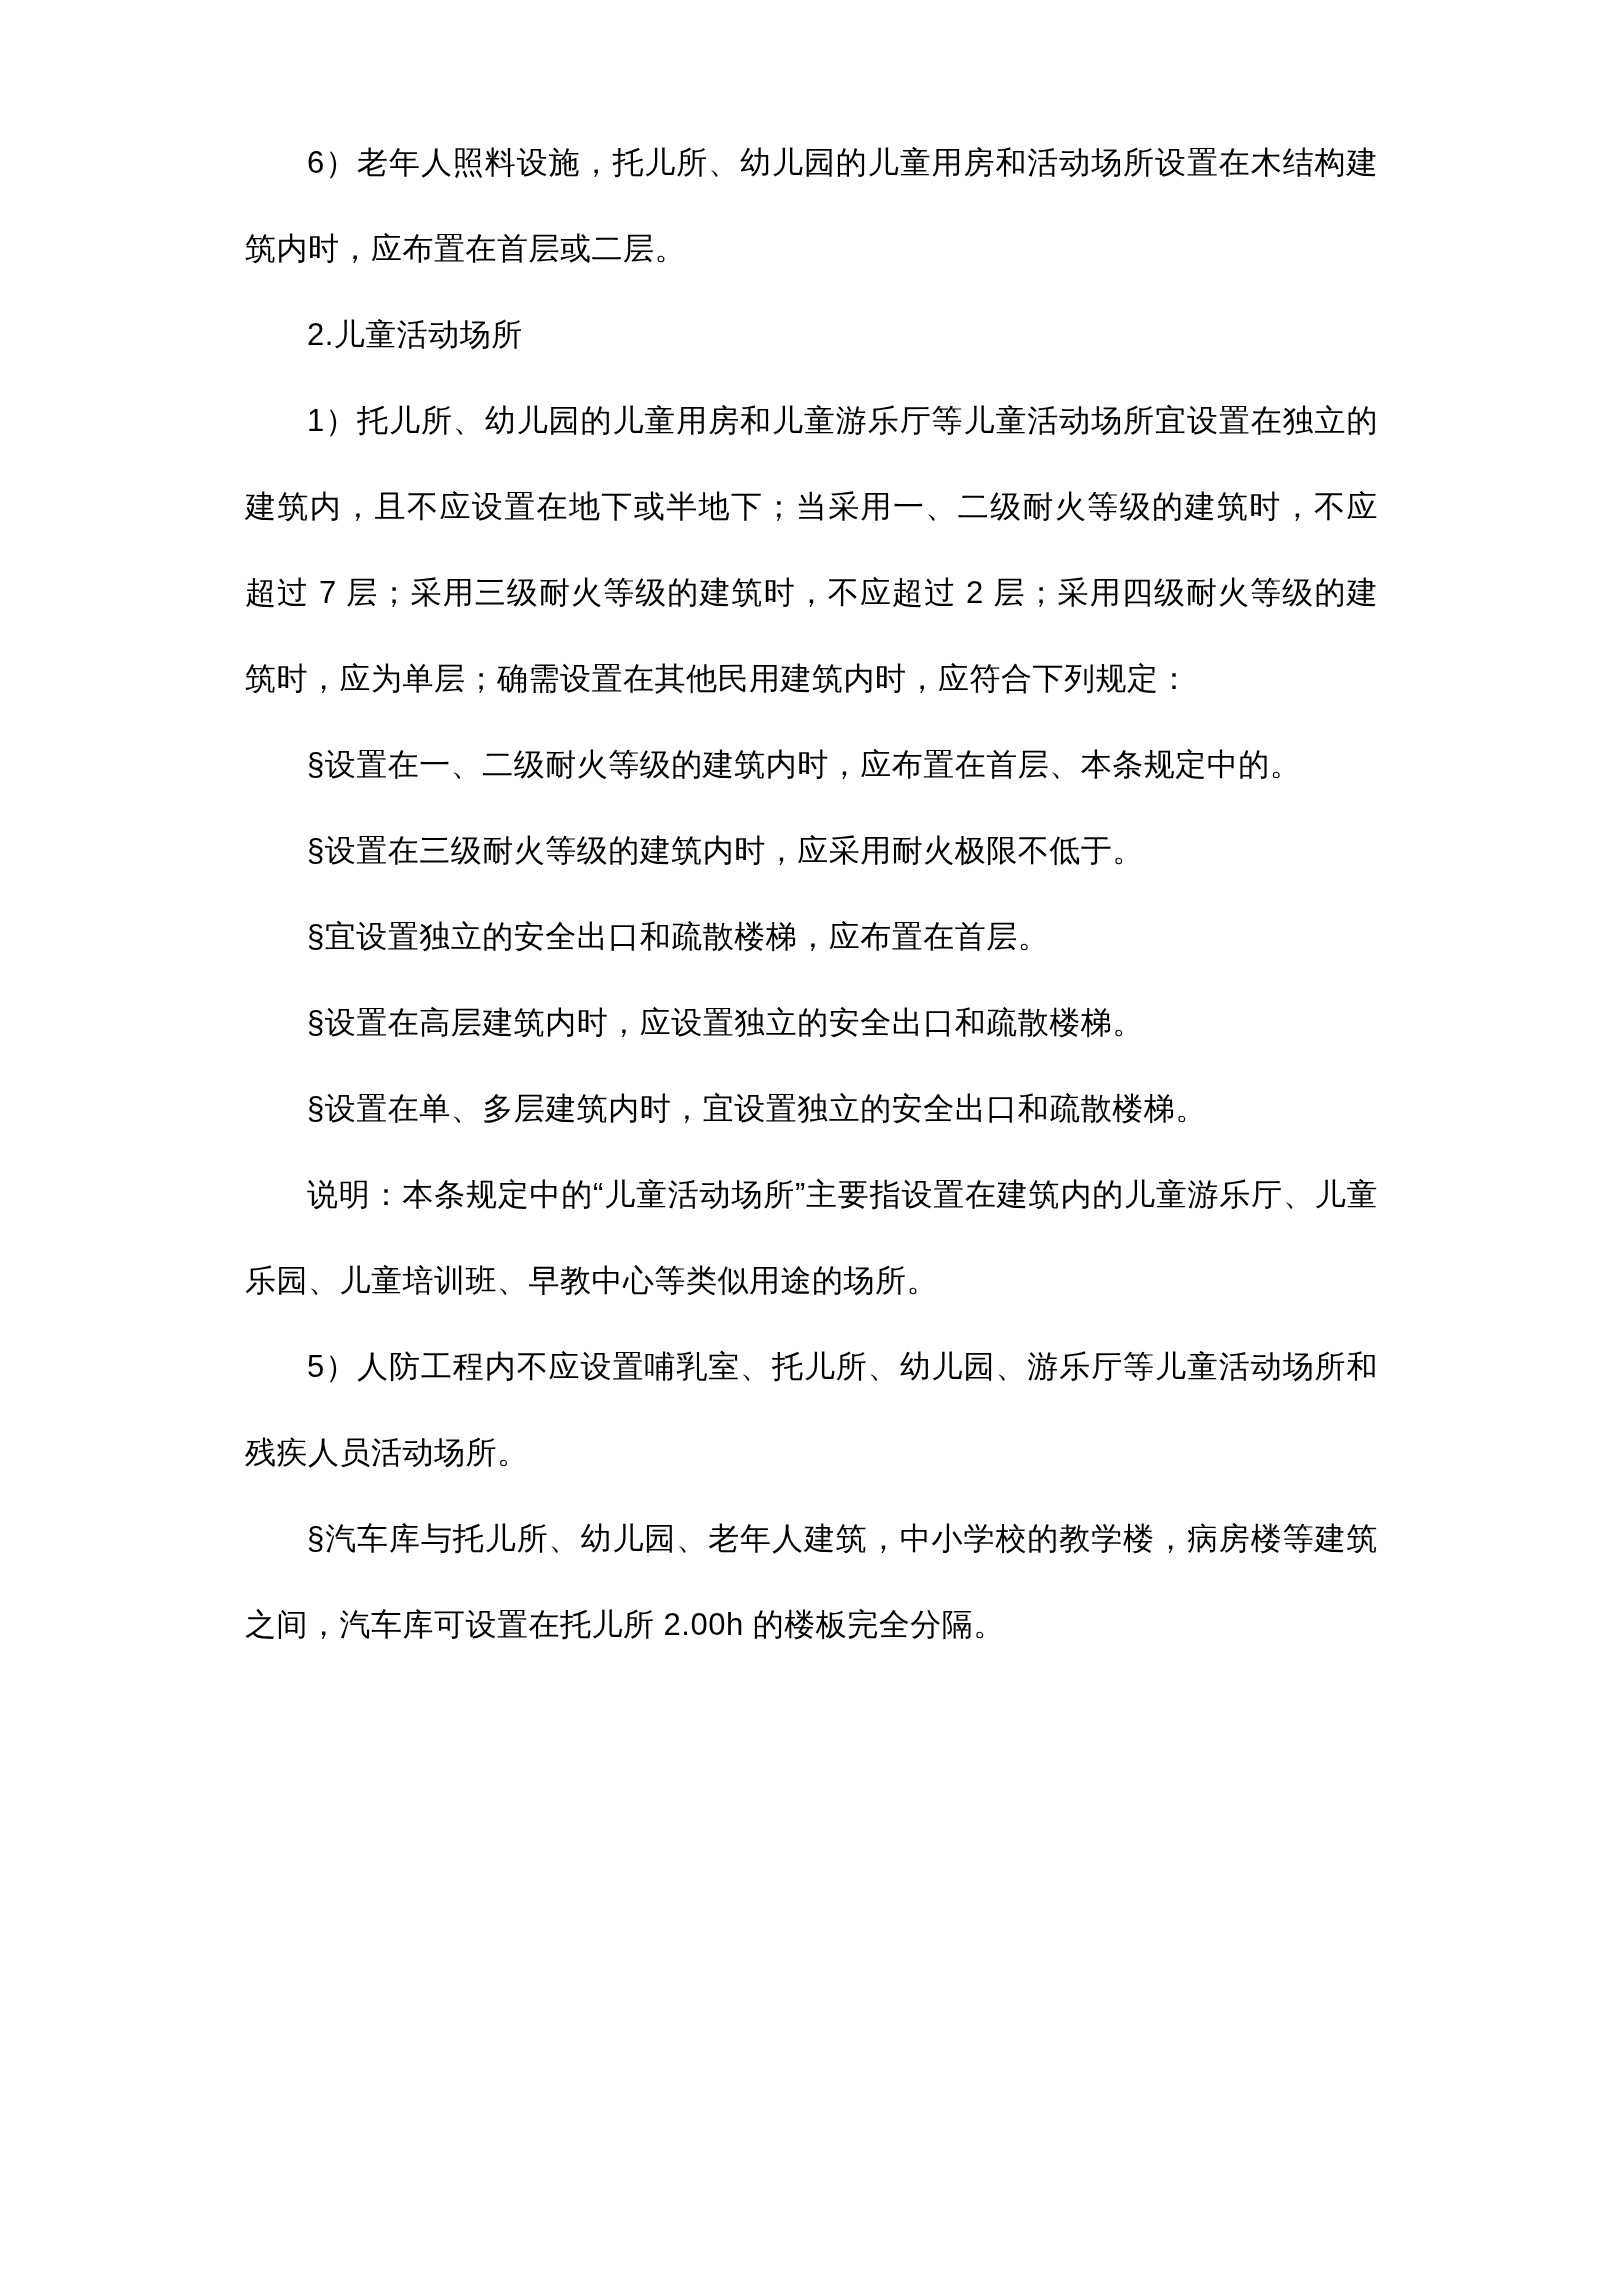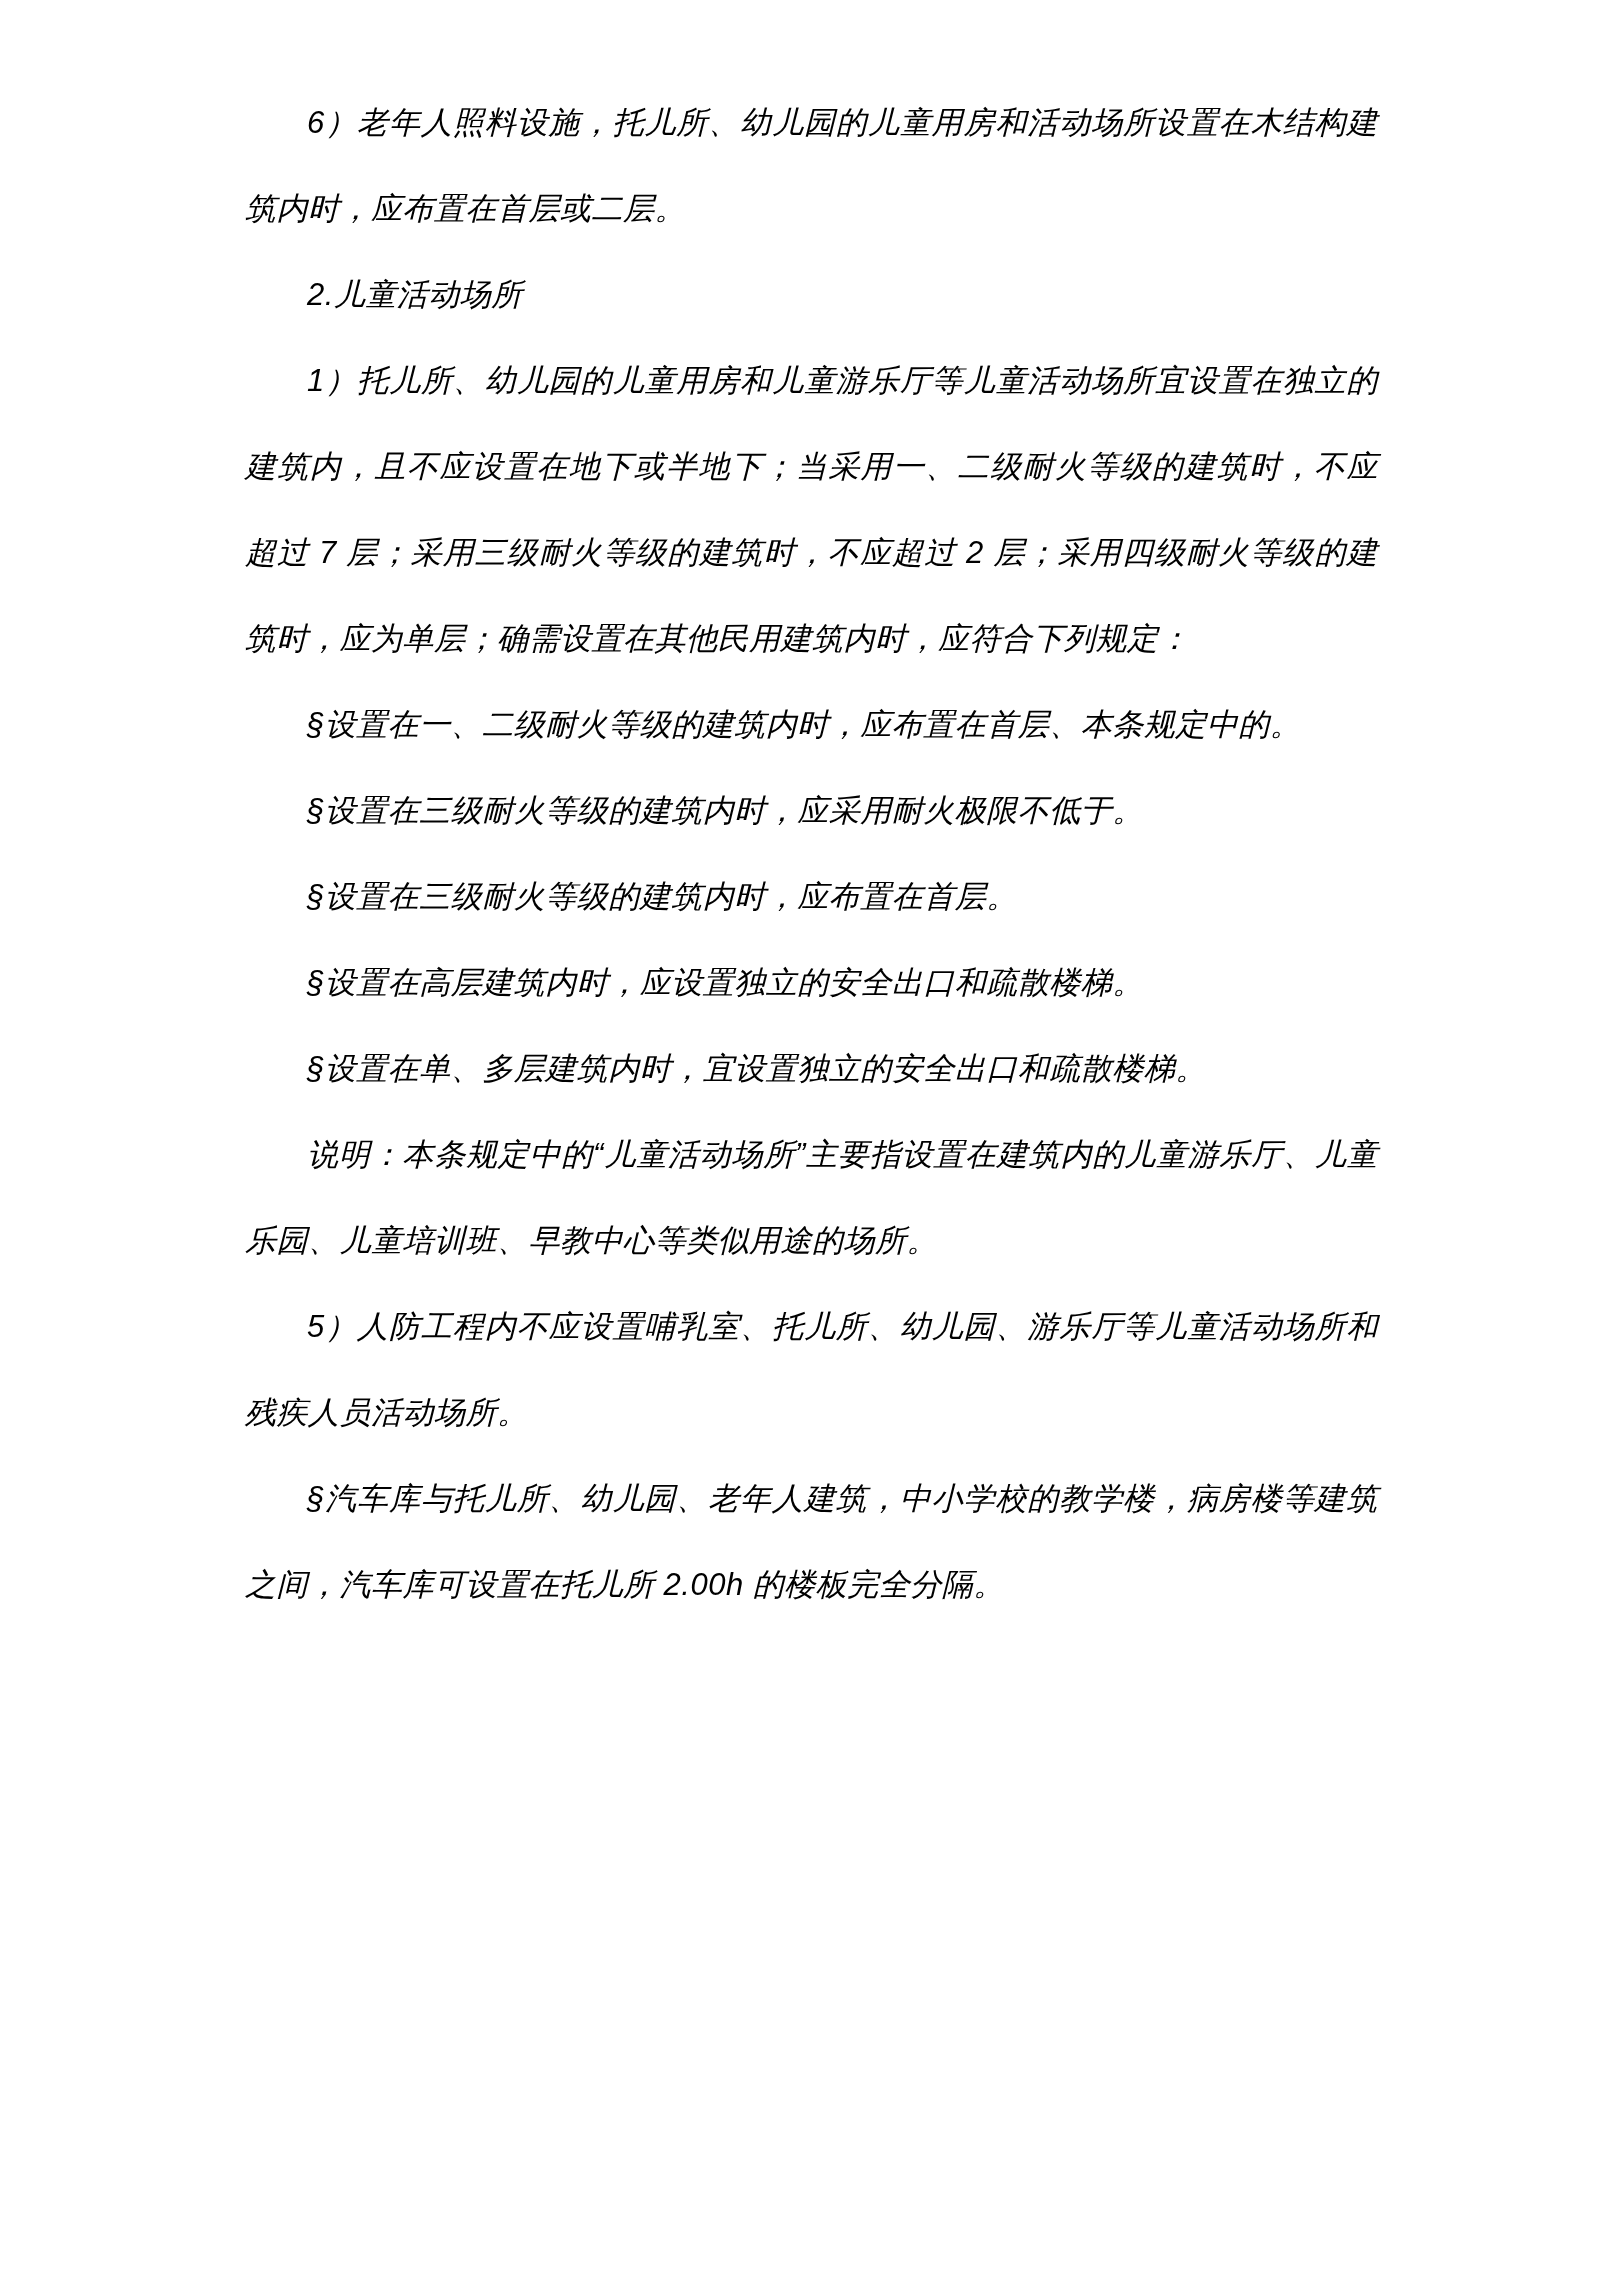--- a/index.html
+++ b/index.html
@@ -16,23 +16,22 @@
     overflow: hidden;
   }
 
   .page {
     width: 1621px;
     height: 2293px;
     background: #ffffff;
   }
 
   .content {
-    padding: 80px 243px 0 245px;
+    padding: 120px 243px 0 245px;
     color: #000000;
-    font-style: italic;
   }
 
   .para {
     font-size: 31px;
     line-height: 86px;
     text-indent: 2em;
     text-align: justify;
     letter-spacing: 0.5px;
     color: #000000;
     word-break: break-all;
@@ -41,21 +40,21 @@
 </head>
 <body>
 
 <div class="page" style="background: rgb(255, 255, 255);">
   <div class="content" id="doc-content" style="color: rgb(0, 0, 0);">
       <p class="para">6）老年人照料设施，托儿所、幼儿园的儿童用房和活动场所设置在木结构建筑内时，应布置在首层或二层。</p>
       <p class="para">2.儿童活动场所</p>
       <p class="para">1）托儿所、幼儿园的儿童用房和儿童游乐厅等儿童活动场所宜设置在独立的建筑内，且不应设置在地下或半地下；当采用一、二级耐火等级的建筑时，不应超过 7 层；采用三级耐火等级的建筑时，不应超过 2 层；采用四级耐火等级的建筑时，应为单层；确需设置在其他民用建筑内时，应符合下列规定：</p>
       <p class="para">§设置在一、二级耐火等级的建筑内时，应布置在首层、本条规定中的。</p>
       <p class="para">§设置在三级耐火等级的建筑内时，应采用耐火极限不低于。</p>
-      <p class="para">§设置在三级耐火等级的建筑内时，应布置在首层。</p>
+      <p class="para">§宜设置独立的安全出口和疏散楼梯，应布置在首层。</p>
       <p class="para">§设置在高层建筑内时，应设置独立的安全出口和疏散楼梯。</p>
       <p class="para">§设置在单、多层建筑内时，宜设置独立的安全出口和疏散楼梯。</p>
       <p class="para">说明：本条规定中的“儿童活动场所”主要指设置在建筑内的儿童游乐厅、儿童乐园、儿童培训班、早教中心等类似用途的场所。</p>
       <p class="para">5）人防工程内不应设置哺乳室、托儿所、幼儿园、游乐厅等儿童活动场所和残疾人员活动场所。</p>
       <p class="para">§汽车库与托儿所、幼儿园、老年人建筑，中小学校的教学楼，病房楼等建筑之间，汽车库可设置在托儿所 2.00h 的楼板完全分隔。</p>
     </div>
 </div>
 
 
 </body></html>

